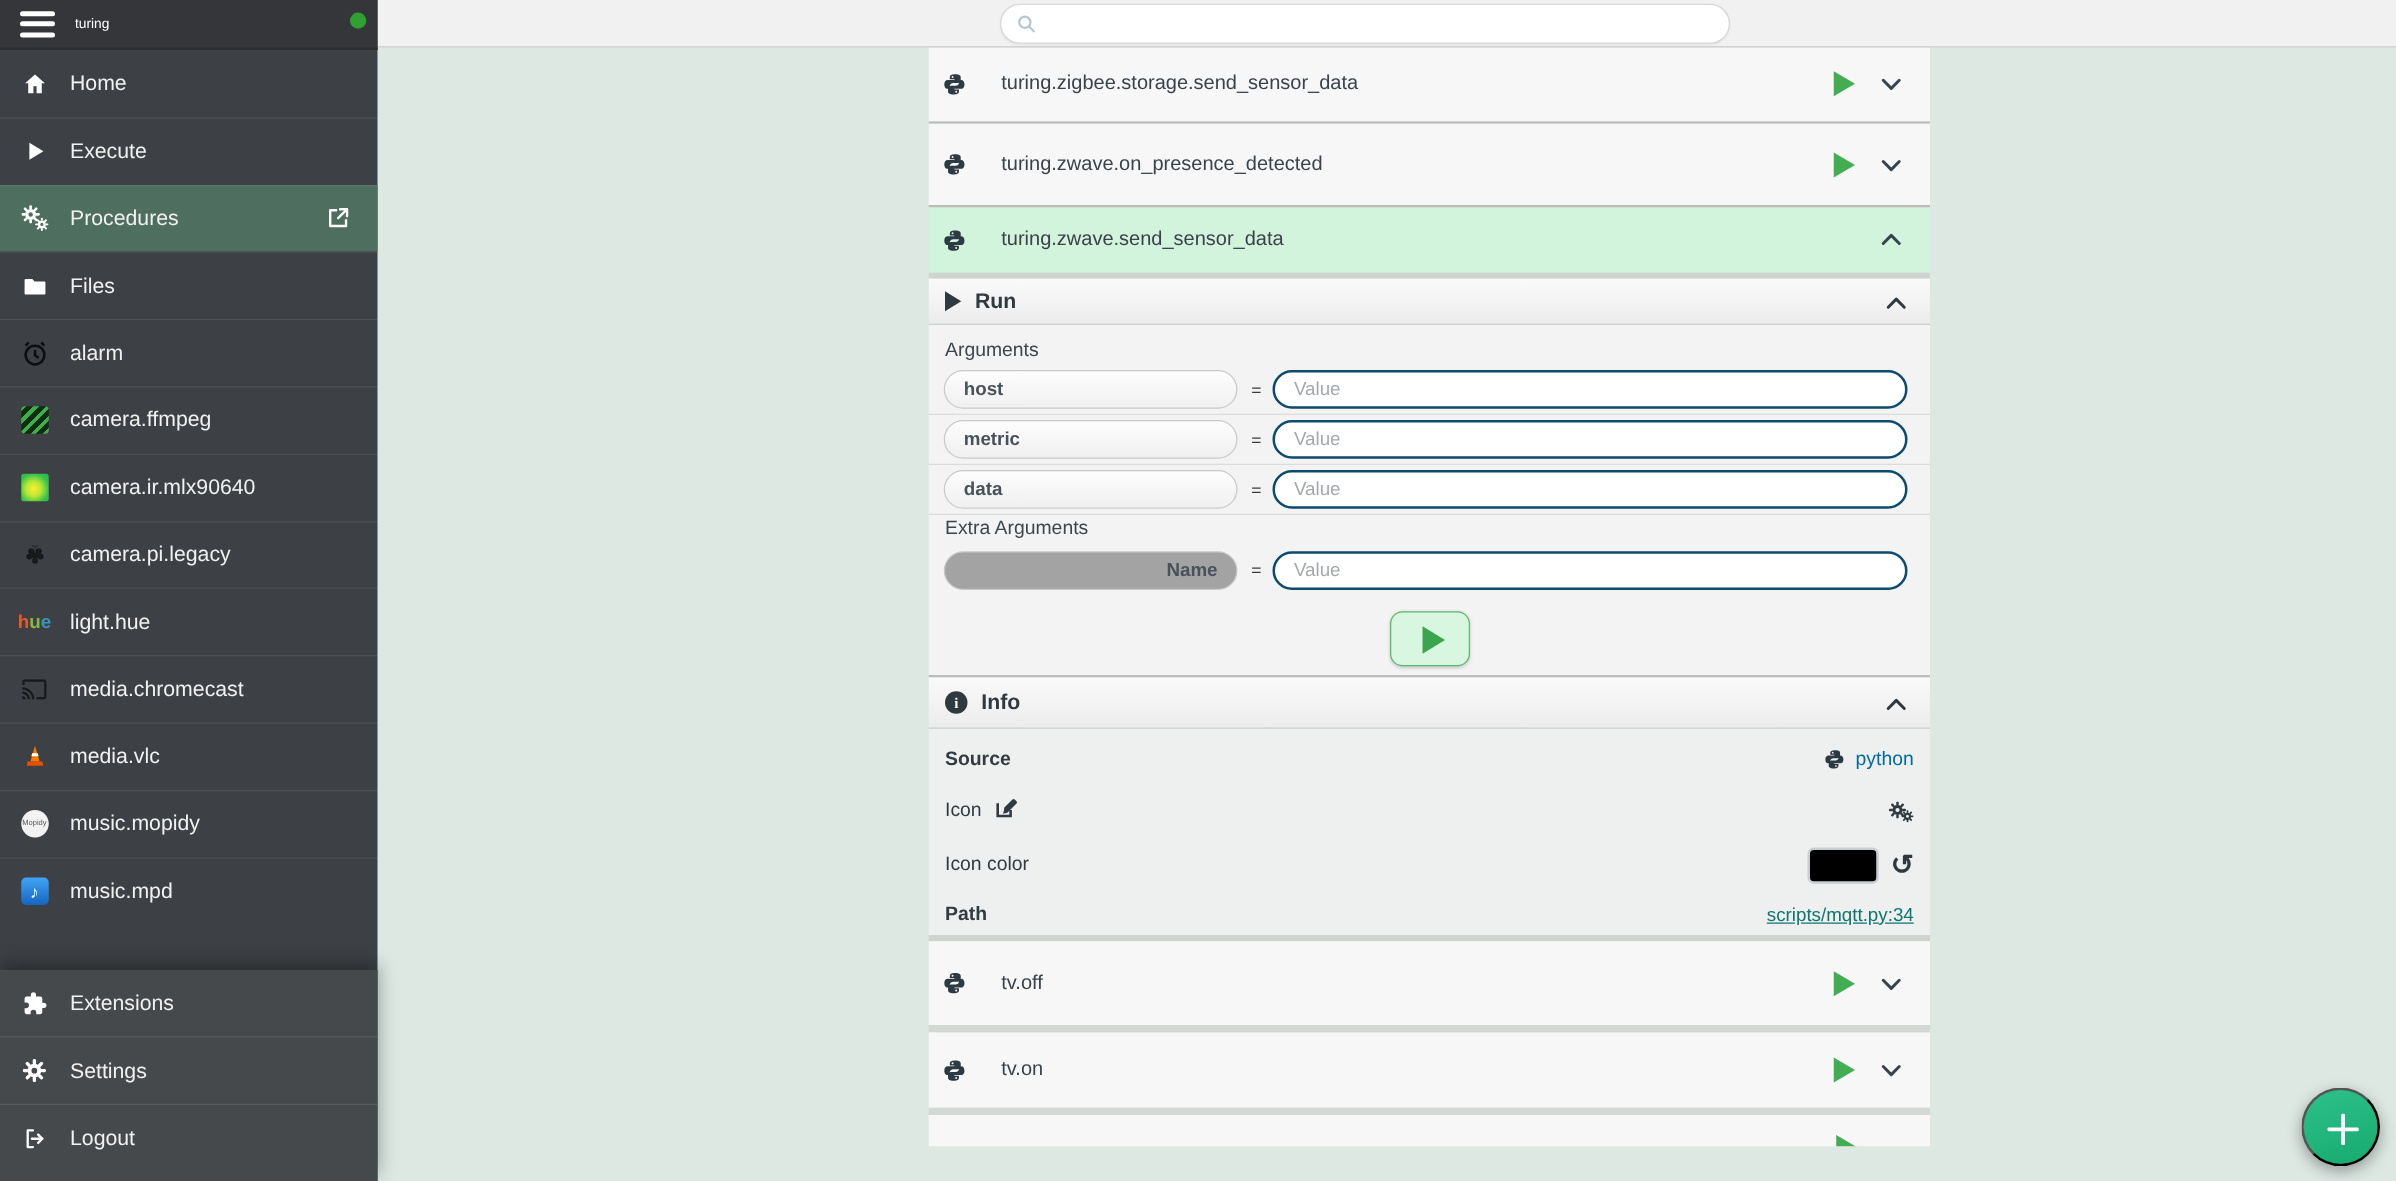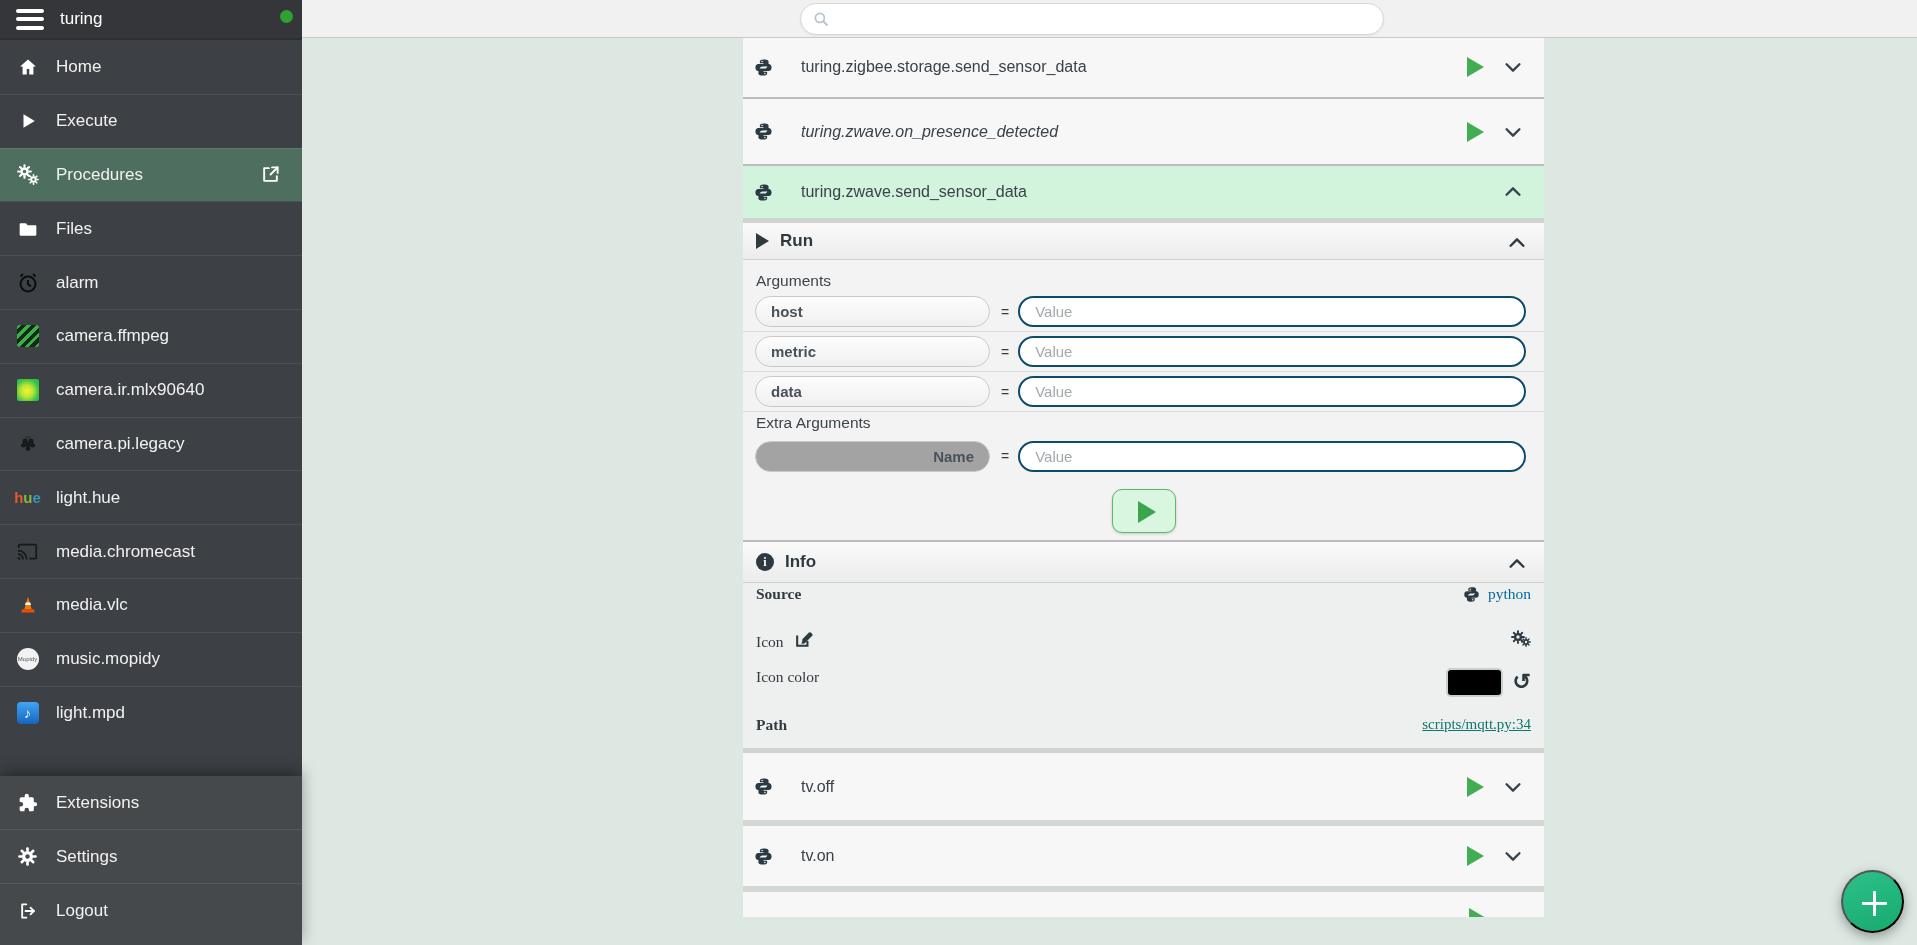--- a/index.html
+++ b/index.html
@@ -9,21 +9,21 @@
     font-family:"Liberation Sans", sans-serif;
     background:#dde8e3;
   }
   svg.defs { position:absolute; width:0; height:0; }
 
   
   .sidebar { position:absolute; left:0; top:0; width:302px; height:945px; background:#3d4145; z-index:20; }
   .sb-header { height:40px; background:#343639; border-bottom:2px solid #2c2e30; display:flex; align-items:center; padding-left:10px; position:relative; }
   .hamburger { width:28px; height:21px; display:flex; flex-direction:column; justify-content:space-between; margin:0 16px 0 6px; cursor:pointer; }
   .hamburger span { display:block; height:4px; background:#fff; border-radius:2px; }
-  .sb-title { color:#fff; font-size:17px; }
+  .sb-title { color:#fff; font-size:11px; }
   .status-dot { position:absolute; right:9px; top:10px; width:13px; height:13px; border-radius:50%; background:#2fa131; }
 
   .sb-item { height:53.8px; display:flex; align-items:center; padding-left:15px; position:relative;
              color:#f1f1f1; font-size:17px; border-top:1.5px solid rgba(255,255,255,.08); cursor:pointer; }
   .sb-list .sb-item:first-child { border-top:none; }
   .sb-item.selected { background:#4e6f60; }
   .sb-icon { width:25px; height:25px; margin-right:16px; flex:none; display:flex; align-items:center; justify-content:center; }
 
   .ext-link { position:absolute; right:22px; top:16px; }
 
@@ -50,21 +50,21 @@
             border-bottom:1px solid #c9c9c9; z-index:10; }
   .search-wrap { position:absolute; left:498px; top:3px; width:584px; height:32px; }
   .search-input { width:100%; height:100%; border:1px solid #d7d7d7; border-radius:16px; background:#fff;
                   padding:0 14px 0 38px; font-size:15px; color:#333; outline:none; box-shadow:0 1px 2px rgba(0,0,0,.06); }
   .search-icon { position:absolute; left:12px; top:7px; }
 
   
   .content { position:absolute; left:743px; top:37px; width:801px; z-index:5; }
 
   .proc-row { background:#f7f7f7; display:flex; align-items:center; position:relative; }
-  .r-h60 { height:60px; } .r-h65 { height:65px;font-style:italic; } .r-h67 { height:67px; } .r-h52 { height:52px; }
+  .r-h60 { height:60px; } .r-h65 { height:65px; } .r-h67 { height:67px; } .r-h52 { height:52px; }
   .proc-row.selected { background:#d2f3dc; }
   .py-icon { margin-left:11px; display:flex; color:#2b3a43; }
   .proc-name { margin-left:28px; font-size:16px; color:#3a424a; }
   .row-actions { position:absolute; right:20px; display:flex; align-items:center; gap:18px; }
   .play-tri { width:0; height:0; border-left:17px solid #43ad53; border-top:10px solid transparent;
               border-bottom:10px solid transparent; cursor:pointer; }
   .chev { color:#36454d; display:flex; cursor:pointer; }
   .chev.up svg { transform:rotate(180deg); }
 
   .sep2 { height:2px; background:#bcbcbc; }
@@ -97,21 +97,21 @@
                  padding:0 15px; font-size:15px; color:#333; font-family:inherit; outline:none; }
   .value-input::placeholder { color:#a3a8ac; opacity:1; }
   .extra-label { margin:2px 0 2px 13px; font-size:15.5px; color:#3e464c; height:20px; }
   .run-play-btn { display:block; margin:13px auto 0; width:64px; height:44px; border-radius:10px;
                   background:#d9f6e0; border:1px solid #5cb86a; box-shadow:0 1px 3px rgba(0,0,0,.18);
                   position:relative; cursor:pointer; }
   .run-play-btn .tri { position:absolute; left:25px; top:11px; width:0; height:0;
                   border-left:18px solid #3aa54b; border-top:11px solid transparent; border-bottom:11px solid transparent; }
 
   .info-body { background:#edf0ee; height:165px; padding:2px 13px 0; display:flex; flex-direction:column; }
-  .info-row { display:flex; align-items:flex-start; justify-content:space-between;font-family:Liberation Serif, serif; }
+  .info-row { display:flex; align-items:center; justify-content:space-between; }
   .ir-source { height:46px; } .ir-icon { height:38px; } .ir-color { height:49px; } .ir-path { height:32px; }
   .info-label-b { font-weight:bold; font-size:15.5px; color:#333b41; }
   .info-label { font-size:15.5px; color:#333b41; }
   .label-group { display:flex; align-items:center; gap:10px; }
   .source-val { display:flex; align-items:center; gap:8px; font-size:15.5px; color:#0369a1; }
   .gears-pair { display:flex; align-items:flex-start; color:#2e3940; }
   .gears-pair .g2 { margin:7px 0 0 -4px; }
   .color-group { display:flex; align-items:center; gap:10px; }
   .swatch { width:57px; height:29px; background:#000; border:2px solid #c9ced3; border-radius:5px; cursor:pointer; }
   .reset-icon { font-size:22px; font-weight:bold; color:#2e3940; line-height:1; cursor:pointer; }
@@ -276,21 +276,21 @@
     <div class="sb-item">
       <span class="sb-icon">
           <span class="icon-mopidy">Mopidy</span>
         </span>
       <span>music.mopidy</span>
     </div>
     <div class="sb-item">
       <span class="sb-icon">
           <span class="icon-mpd"></span>
         </span>
-      <span>light.mpd</span>
+      <span>music.mpd</span>
     </div>
   </div>
 
   <div class="sb-footer">
     <div class="sb-item">
       <span class="sb-icon">
         <svg width="20" height="20" viewBox="0 0 24 24" fill="#fff">
             <path d="M20.5 11H19V7a2 2 0 00-2-2h-4V3.5a2.5 2.5 0 00-5 0V5H4a2 2 0 00-2 2v3.8h1.5a2.7 2.7 0 010 5.4H2V20a2 2 0 002 2h3.8v-1.5a2.7 2.7 0 015.4 0V22H17a2 2 0 002-2v-4h1.5a2.5 2.5 0 000-5z"></path>
           </svg>
       </span>

